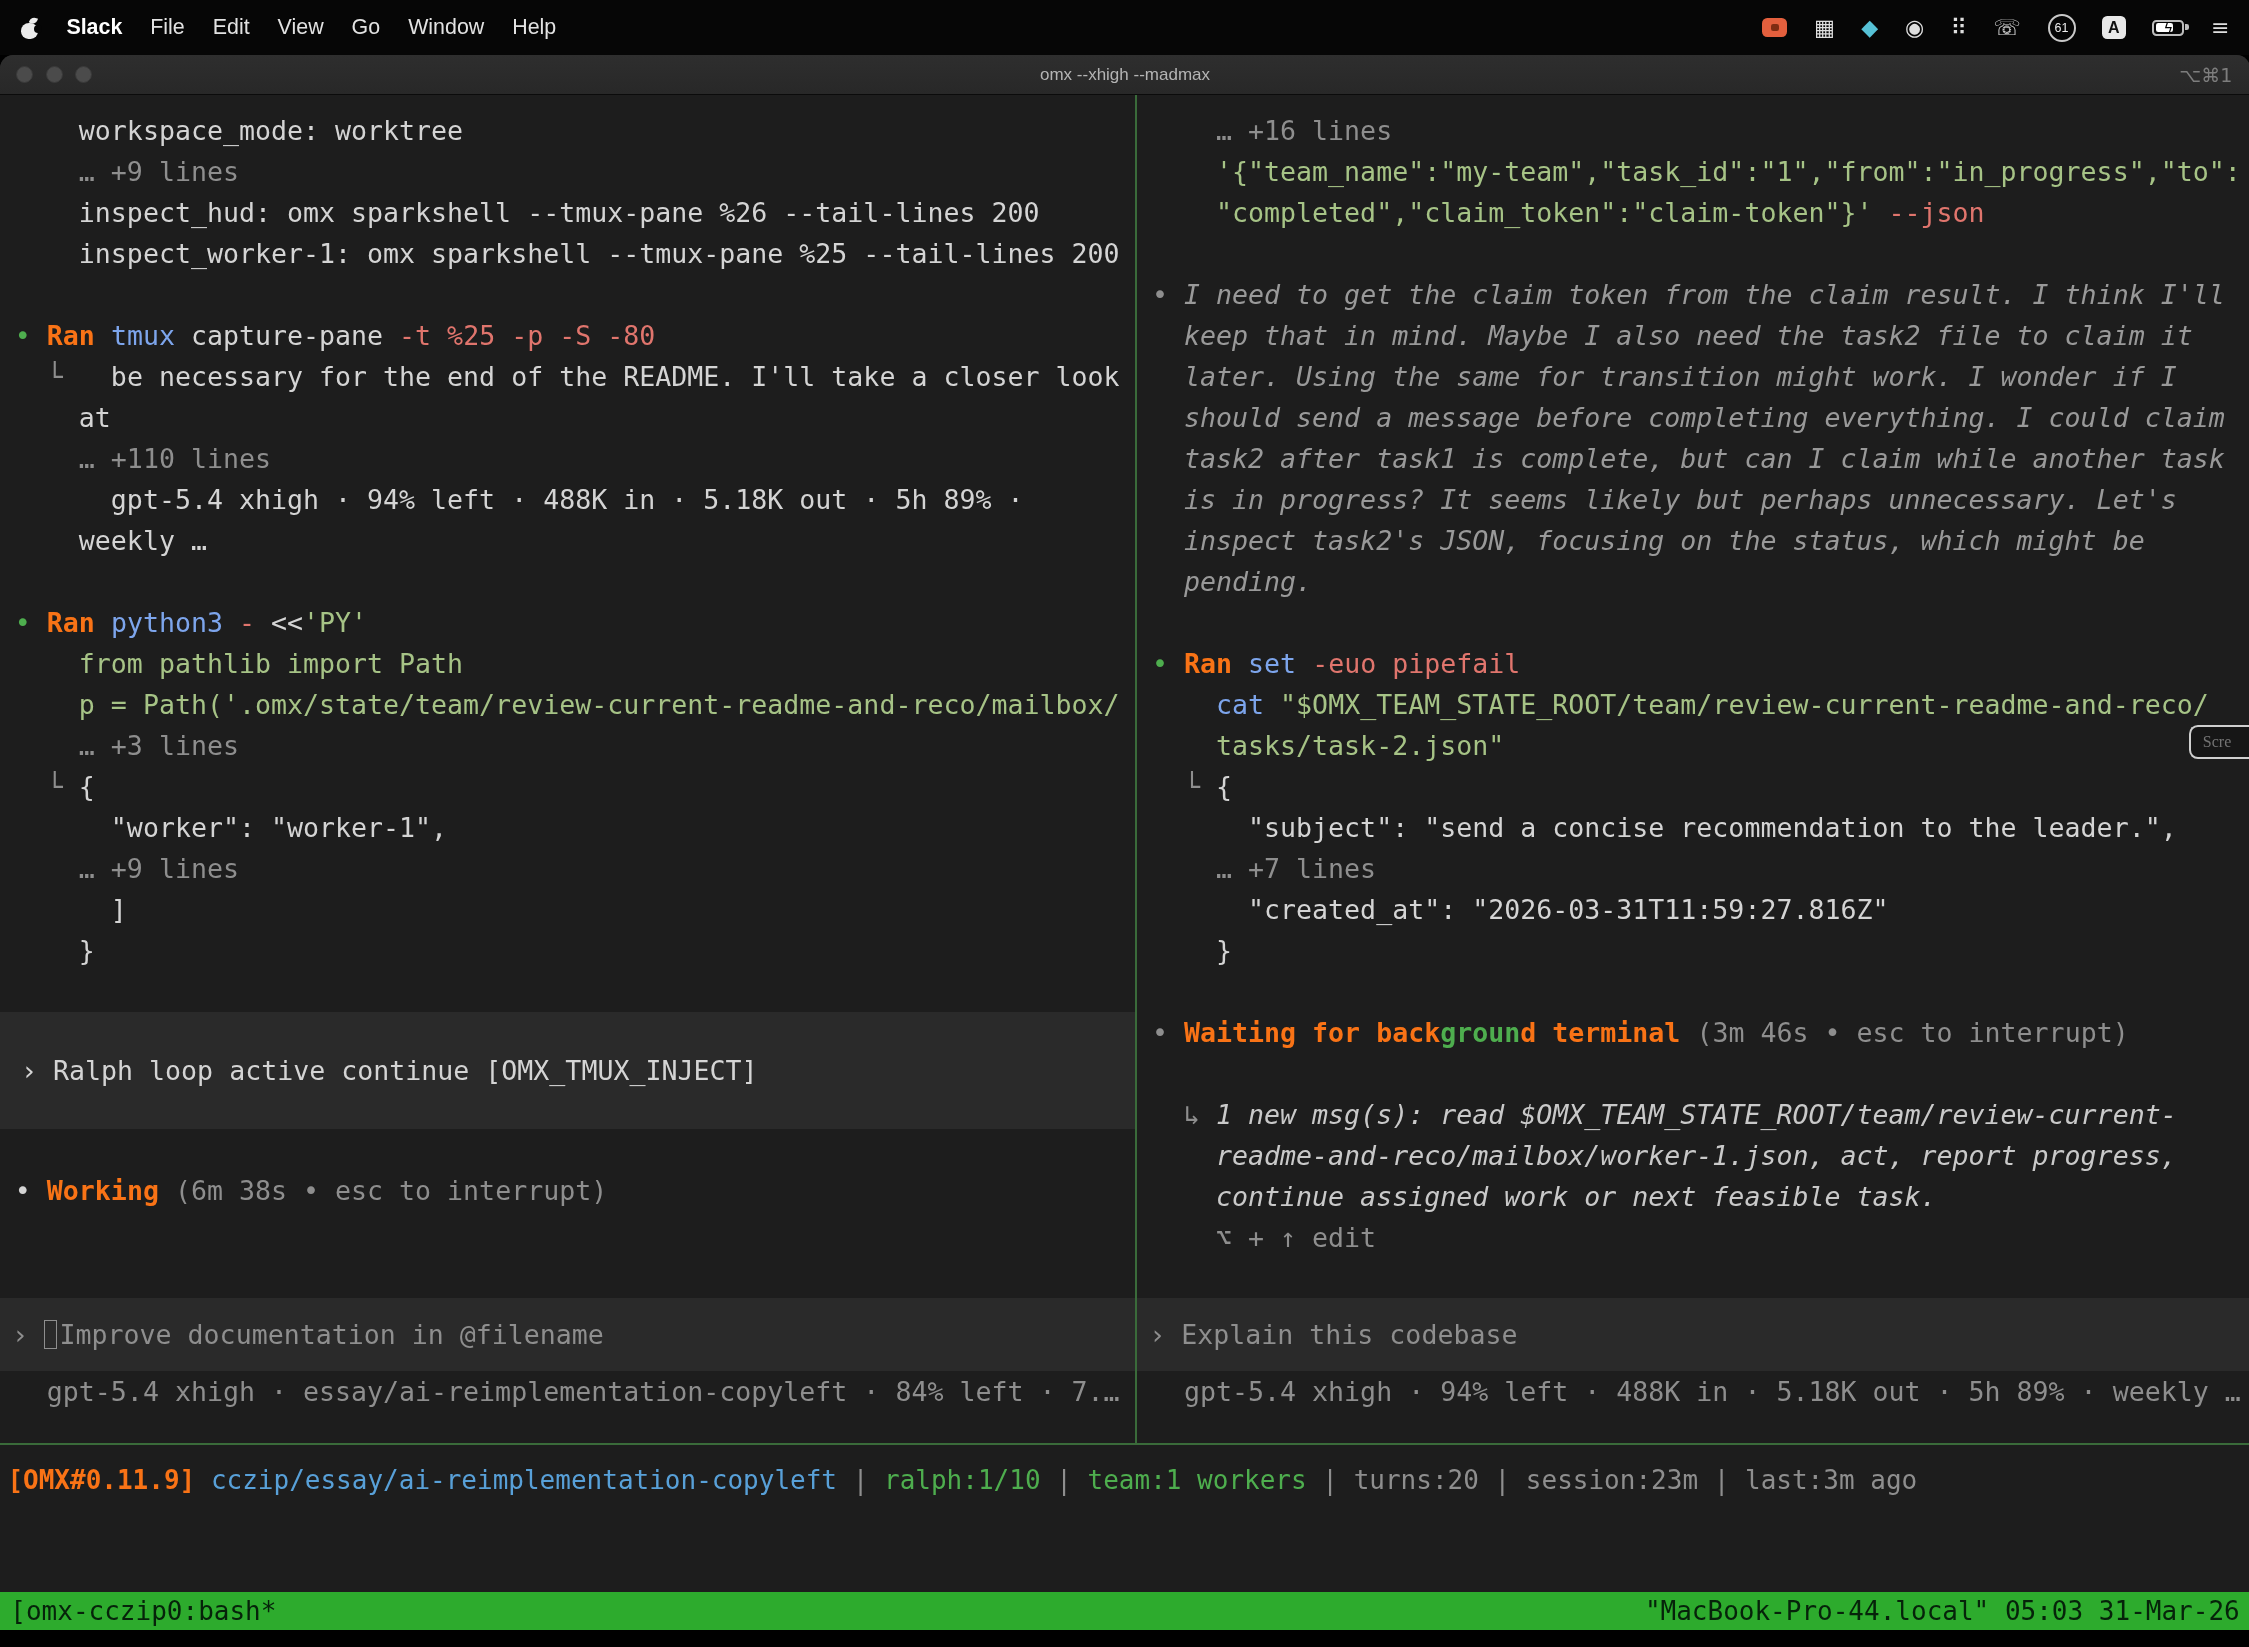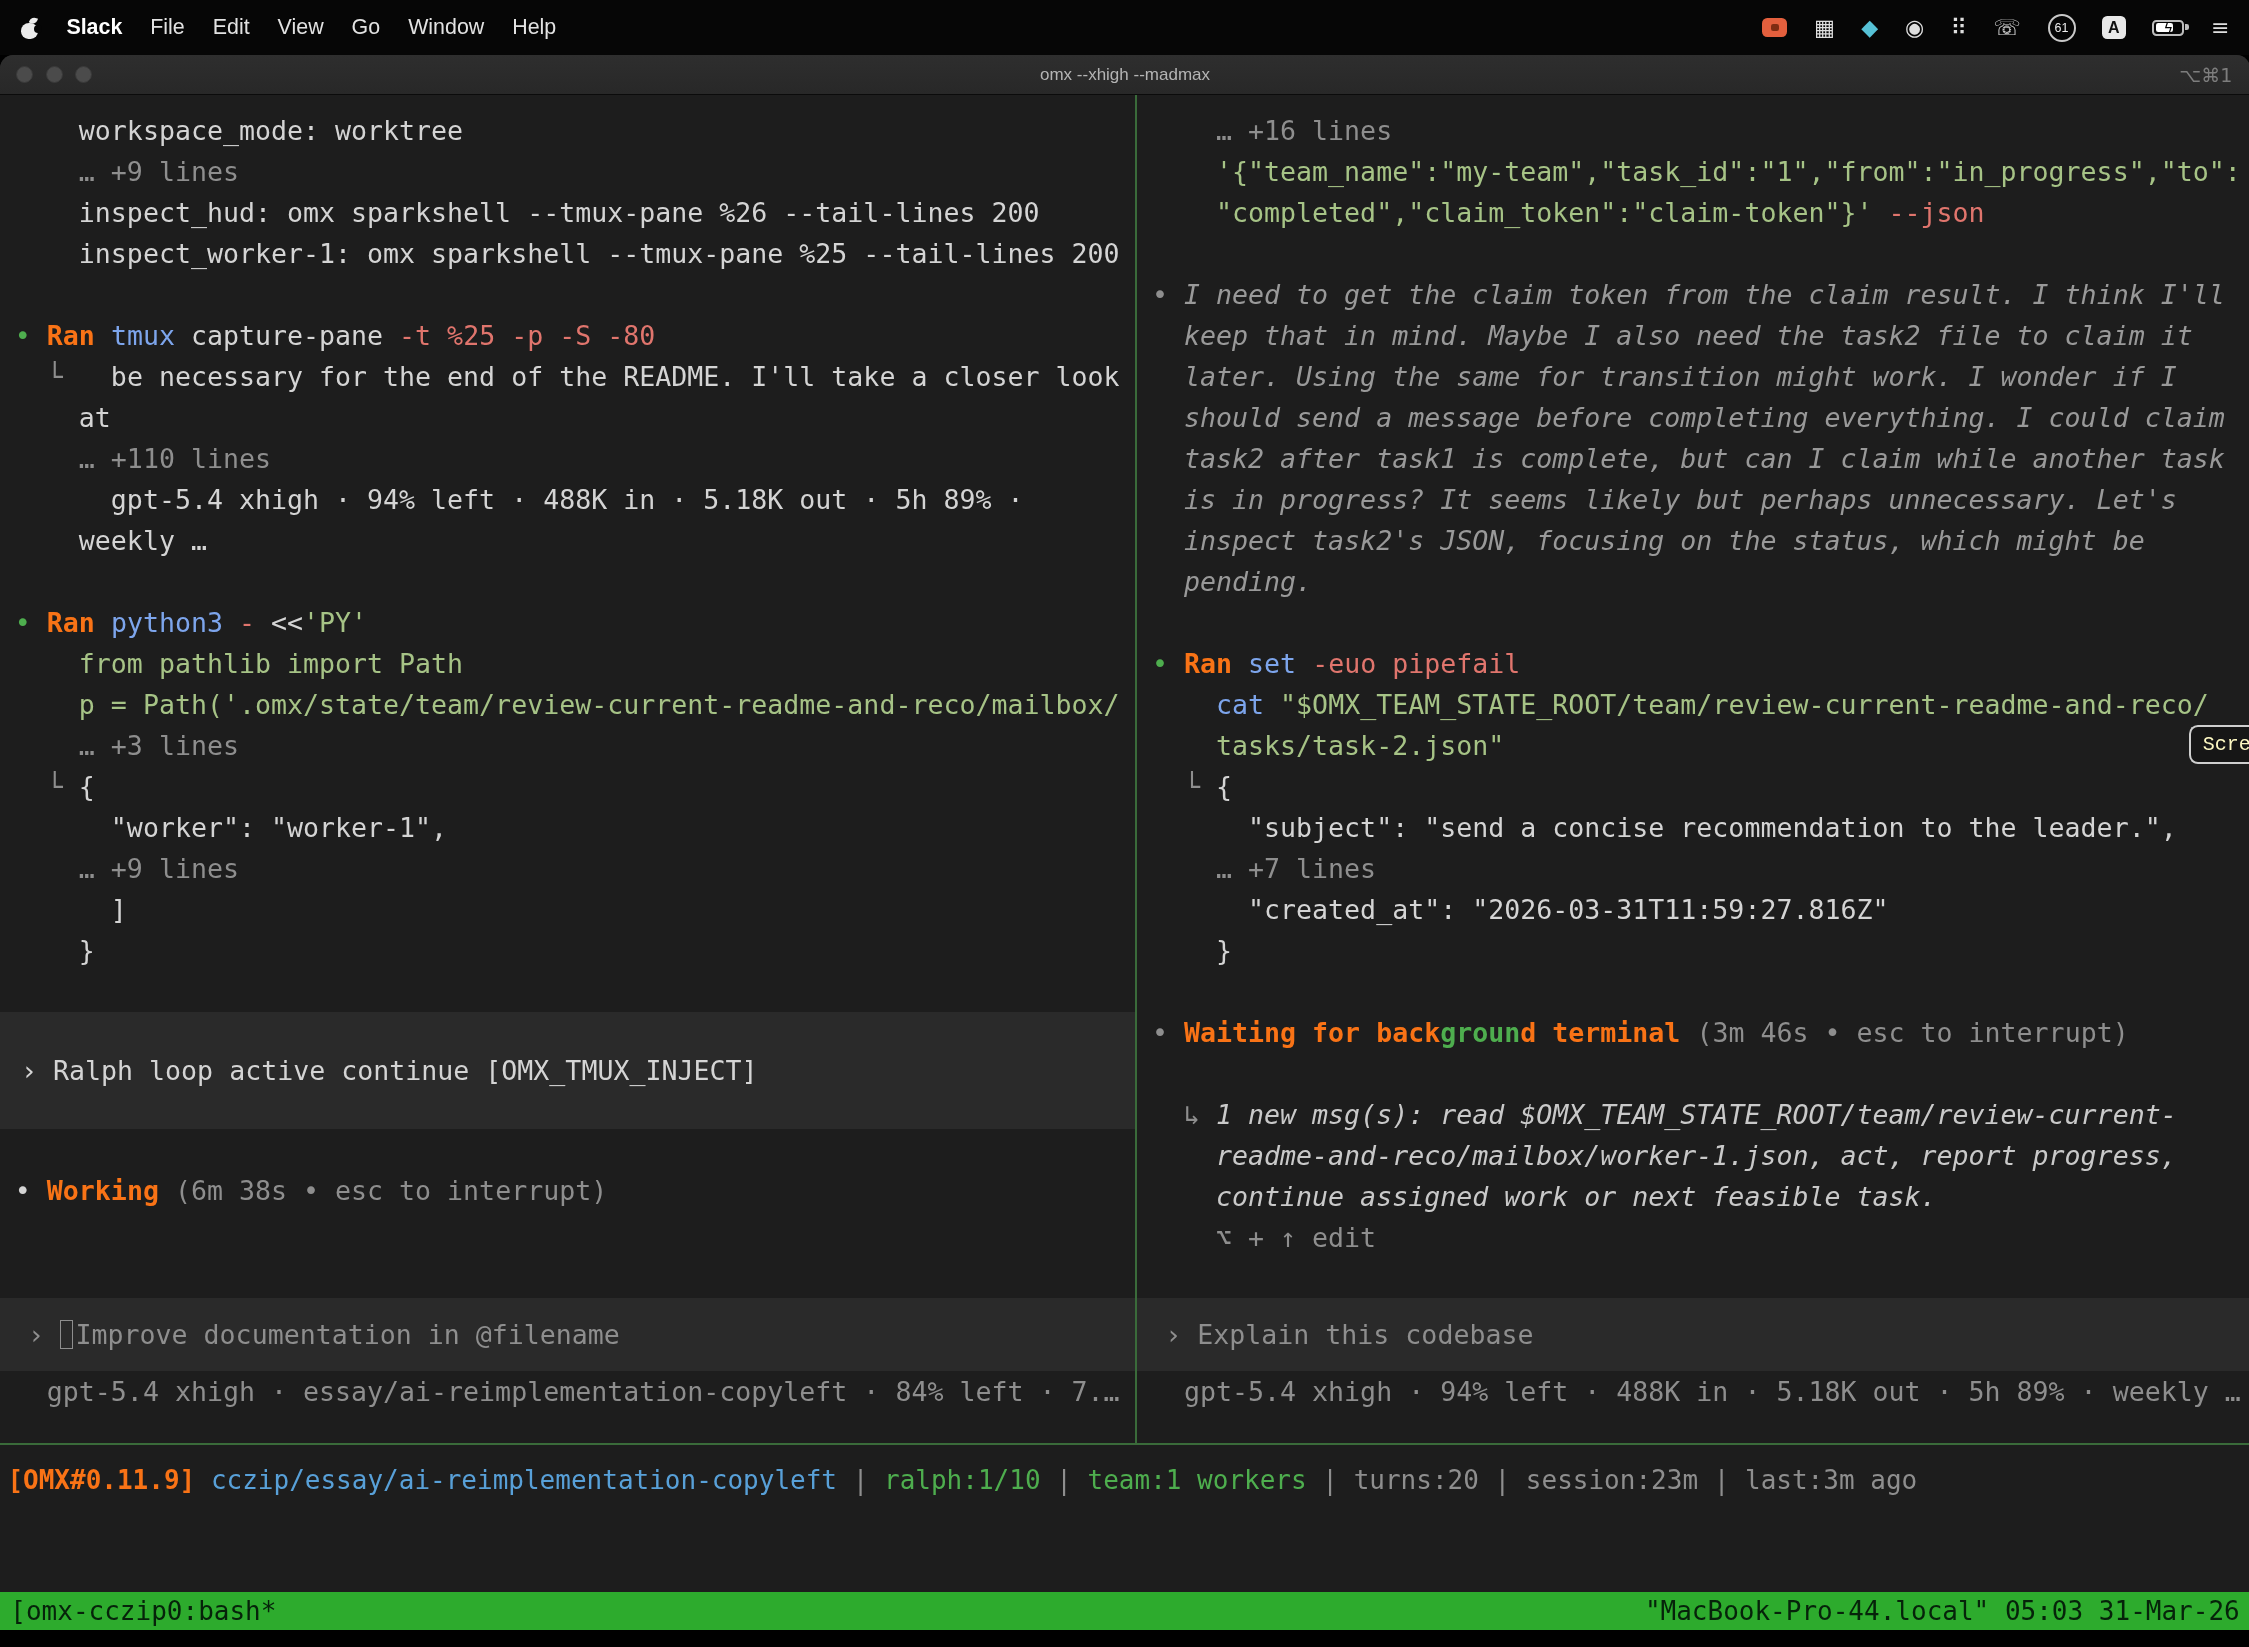--- a/index.html
+++ b/index.html
@@ -40,21 +40,21 @@
   .tb-shortcut{position:absolute;right:17.7px;color:#7d7d7d;font-size:19px;font-family:"DejaVu Sans",sans-serif}
 
   .panes{display:flex;height:1348px;flex:0 0 auto}
   .pane{display:flex;flex-direction:column;overflow:hidden;padding-top:14.8px;font-size:26.6px;line-height:41px;color:#d4d4d4}
   #pane-left{width:1135px;flex:0 0 auto}
   .divider{width:2.2px;background:#3a6b3a;flex:0 0 auto}
   #pane-right{flex:1}
   .tline{white-space:pre;height:41px;overflow:hidden}
   .lines,.status{padding-left:14.8px}
   .band{background:#2a2a2a;padding:38px 0 38px 21px}
-  .band.composer{padding:16px 0 16px 28px}
+  .band.composer{padding:16px 0 16px 12px}
   .spacer{flex:1 1 auto}
   .status{padding-bottom:31px}
   .hline{height:2.2px;background:#3a6b3a;flex:0 0 auto}
   .hud{padding:14.8px 0 0 7.4px;font-size:26px;line-height:41px;color:#d4d4d4;flex:0 0 auto}
   .tmuxbar{margin-top:auto;height:38px;background:#2dab2d;color:#06230a;font-size:26px;display:flex;align-items:center;
            padding:0 10.3px;white-space:pre;flex:0 0 auto}
   .tmux-right{margin-left:auto}
 
   
   .c-dim{color:#8e8e8e}
@@ -64,21 +64,21 @@
   .c-blu{color:#7da5ec}
   .c-red{color:#e0756d}
   .c-it{color:#999999;font-style:italic}
   .c-itw{color:#c9c9c9;font-style:italic}
   .c-sh{color:#4eae4e;font-weight:bold}
   .c-path{color:#58a0d8}
   .c-hgrn{color:#4eae4e}
   .c-cur{display:inline-block;width:13.3px;height:29.5px;border:1.5px solid #8e8e8e;vertical-align:-5.2px;margin-right:2.2px}
 
   .screen-overlay{position:absolute;top:725px;right:0;width:61px;overflow:hidden;background:#161616;border:2.2px solid #cfcfcf;border-right:none;
-       color:#fef9c3;font-size:20px;font-family:Liberation Mono, monospace;padding:5.9px 0 5.9px 11.8px;border-radius:8.9px 0 0 8.9px;white-space:nowrap}
+       color:#737373;font-size:16px;font-family:Liberation Serif, serif;padding:5.9px 0 5.9px 11.8px;border-radius:8.9px 0 0 8.9px;white-space:nowrap}
 </style>
 </head>
 <body>
 
 <div class="menubar">
   <div class="mb-left">
     <span class="apple-logo">
       <span class="leaf"></span>
       <span class="body"></span>
       <span class="bite"></span>

